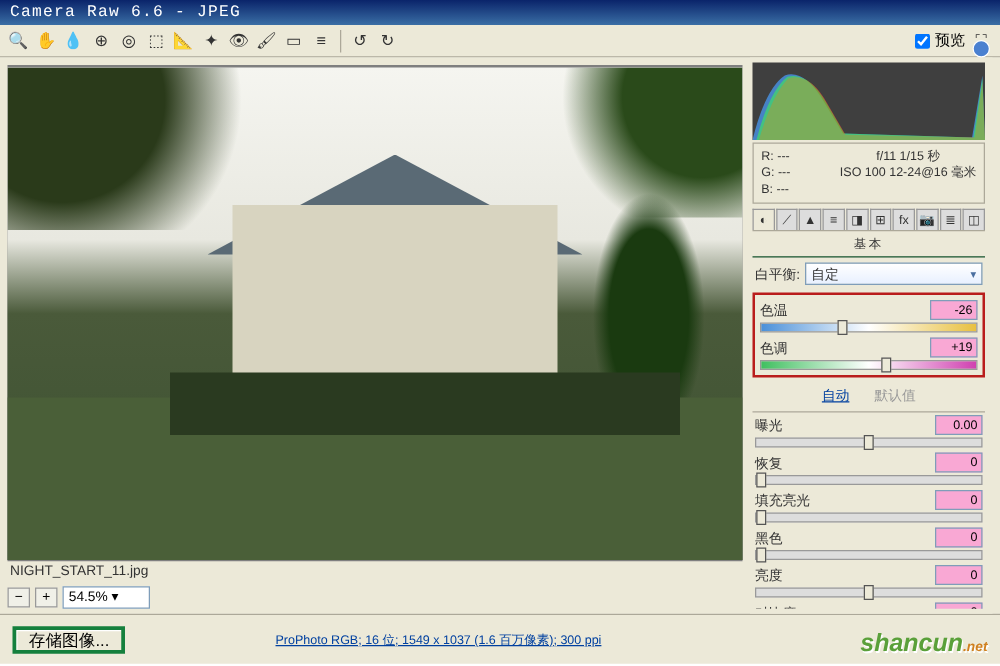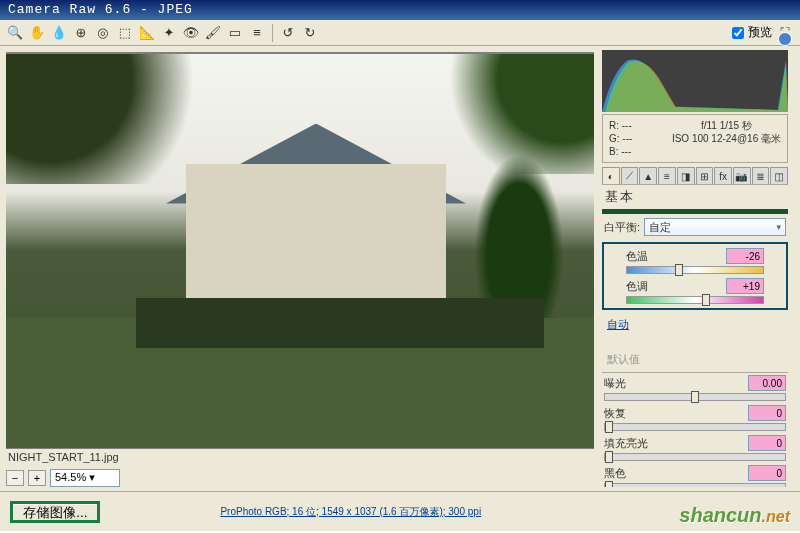--- a/index.html
+++ b/index.html
@@ -33,48 +33,48 @@
 .right-pane { width: 194px; background: #ece9d8; padding: 4px 6px 4px 2px; font-size: 11px; color: #333; display: flex; flex-direction: column; }
 .histogram { height: 62px; background: #3f3f3f; margin-bottom: 2px; position: relative; }
 .histo-svg { width: 100%; height: 100%; }
 .meta-box { background: #ece9d8; border: 1px solid #aca899; padding: 4px 6px; display: flex; justify-content: space-between; font-size: 10px; line-height: 1.3; margin-bottom: 4px; }
 .rgb-col { display: flex; flex-direction: column; }
 .exif-col { display: flex; flex-direction: column; text-align: center; }
 
 .tab-strip { display: flex; gap: 1px; border-bottom: 1px solid #aca899; height: 18px; }
 .tab { width: 18px; height: 17px; background: #ddd; border: 1px solid #999; border-bottom: none; display: flex; align-items: center; justify-content: center; font-size: 10px; }
 .tab.active { background: #ece9d8; }
-.panel-title { text-align: left; font-size: 13px; padding: 3px; border-bottom: 5px solid #14532d; letter-spacing: 2px; }
+.panel-title { text-align: center; font-size: 10px; padding: 3px; border-bottom: 1px solid #14532d; letter-spacing: 2px; }
 
 .wb-row { display: flex; align-items: center; gap: 4px; padding: 4px 2px; }
 .wb-select { flex: 1; height: 18px; border: 1px solid #7f9db9; background: linear-gradient(#fff, #e8f0ff); font-size: 11px; padding: 0 4px; display: flex; justify-content: space-between; align-items: center; }
 .wb-select .arrow { font-size: 9px; color: #4a6ea0; }
 
-.highlight-box { border: 2px solid #0c4a6e; padding: 2px 20px; margin: 2px 0; }
+.highlight-box { border: 2px solid #b91c1c; padding: 2px 2px; margin: 2px 0; }
 .slider-row { display: flex; flex-direction: column; padding: 2px 2px; }
 .slider-head { display: flex; justify-content: space-between; align-items: center; }
 .slider-head label { font-size: 11px; }
 .slider-val { width: 38px; height: 16px; border: 1px solid #7f9db9; background: #f9a8d4; font-size: 10px; text-align: right; padding: 0 3px; }
 .slider-track { height: 8px; margin-top: 2px; background: linear-gradient(90deg,#4a90d9,#fff 50%,#e8c040); position: relative; border: 1px solid #999; }
 .slider-track.plain { background: #ddd; }
 .slider-track.tint { background: linear-gradient(90deg,#40c060,#fff 50%,#d040b0); }
 .thumb { position: absolute; top: -3px; width: 8px; height: 12px; background: #ece9d8; border: 1px solid #555; transform: translateX(-4px); }
 
-.auto-row { display: flex; justify-content: center; gap: 20px; padding: 5px; border-bottom: 1px solid #aca899; flex-direction: column; }
+.auto-row { display: flex; justify-content: center; gap: 20px; padding: 5px; border-bottom: 1px solid #aca899; }
 .auto-row a { color: #0040a0; font-size: 11px; text-decoration: underline; }
 .auto-row a.disabled { color: #999; text-decoration: none; }
 
 .sliders-scroll { flex: 1; overflow: hidden; }
 
 .bottom-bar { height: 40px; background: #ece9d8; border-top: 1px solid #aca899; display: flex; align-items: center; padding: 0 10px; gap: 20px; font-size: 11px; }
 .save-btn { height: 22px; padding: 0 10px; background: #ece9d8; border: 3px solid #15803d; box-shadow: inset 1px 1px #fff; }
 .profile-link { color: #0040a0; text-decoration: underline; font-size: 10px; margin-left: 100px; }
 
 .watermark { position: absolute; right: 10px; bottom: 6px; font-size: 20px; font-weight: bold; color: #5aa03a; font-style: italic; text-shadow: 1px 1px #fff; }
-.watermark .net { color: #d08020; font-size: 16px; }
+.watermark .net { color: #d08020; font-size: 11px; }
 .ring-btn { position: absolute; top: 32px; right: 8px; width: 14px; height: 14px; border-radius: 50%; background: #4a80d0; border: 1px solid #fff; }
 </style>
 </head>
 <body>
 
 <div class="title-bar">Camera Raw 6.6  -  JPEG</div>
 
 <div class="toolbar">
   <span class="tool-ico">🔍</span>
   <span class="tool-ico">✋</span>

